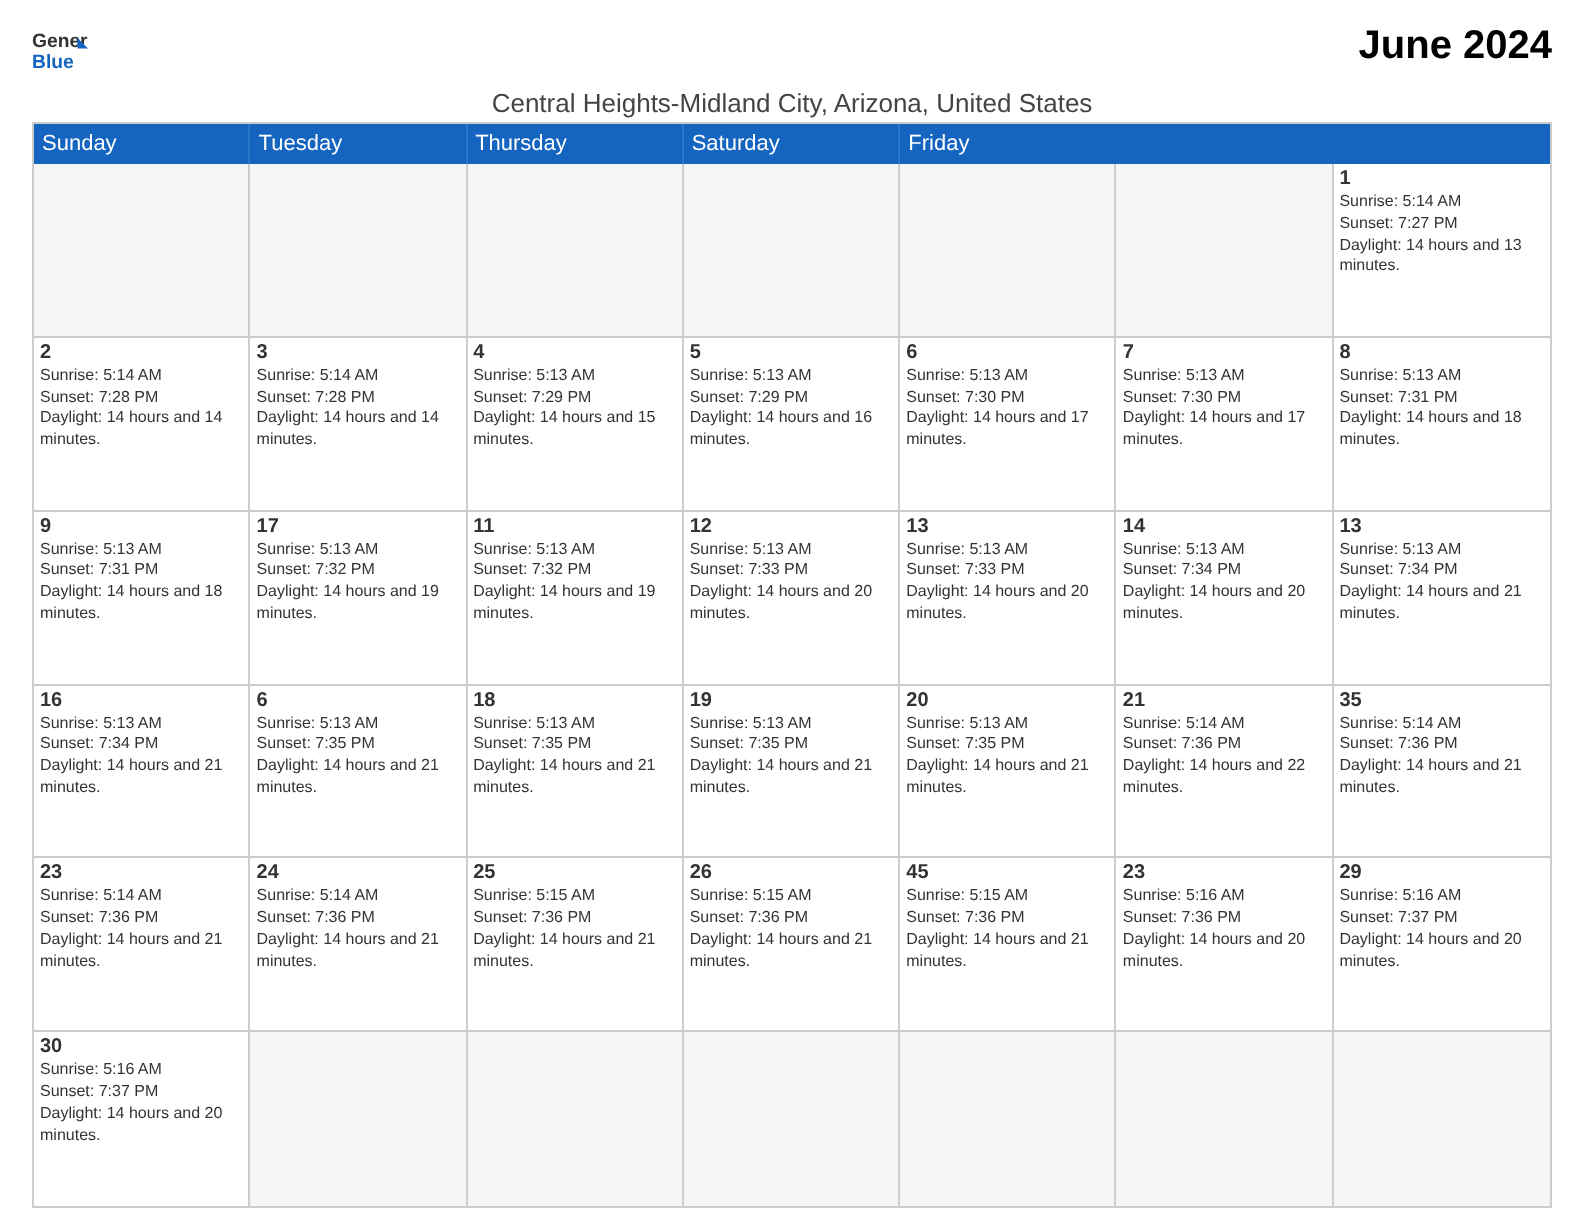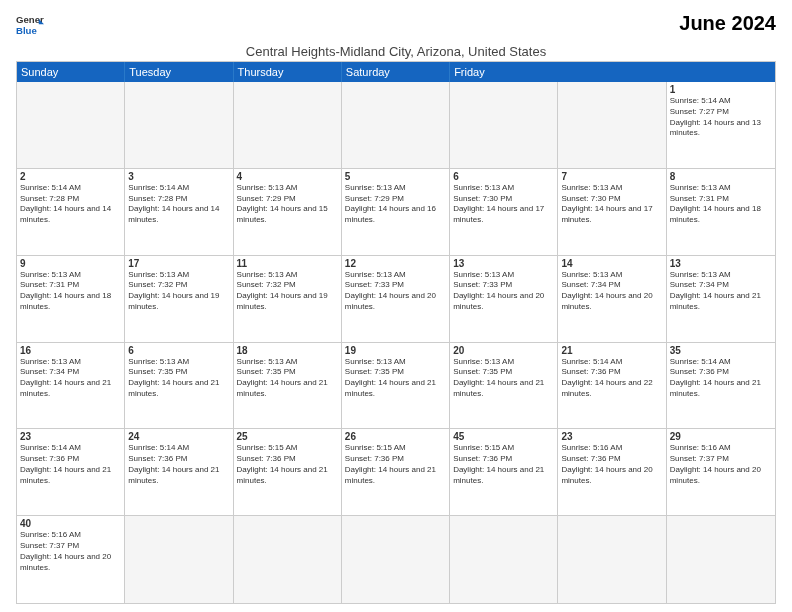--- a/index.html
+++ b/index.html
@@ -242,21 +242,21 @@
         </div>
         <div class="cal-cell">
           <span class="day-num">23</span>
           <div class="cell-info">Sunrise: 5:16 AM<br>Sunset: 7:36 PM<br>Daylight: 14 hours and 20 minutes.</div>
         </div>
         <div class="cal-cell">
           <span class="day-num">29</span>
           <div class="cell-info">Sunrise: 5:16 AM<br>Sunset: 7:37 PM<br>Daylight: 14 hours and 20 minutes.</div>
         </div>
         <div class="cal-cell last-row">
-          <span class="day-num">40</span>
+          <span class="day-num">30</span>
           <div class="cell-info">Sunrise: 5:16 AM<br>Sunset: 7:37 PM<br>Daylight: 14 hours and 20 minutes.</div>
         </div>
         <div class="cal-cell empty last-row"></div>
         <div class="cal-cell empty last-row"></div>
         <div class="cal-cell empty last-row"></div>
         <div class="cal-cell empty last-row"></div>
         <div class="cal-cell empty last-row"></div>
         <div class="cal-cell empty last-row"></div>
       </div>
   </div>

